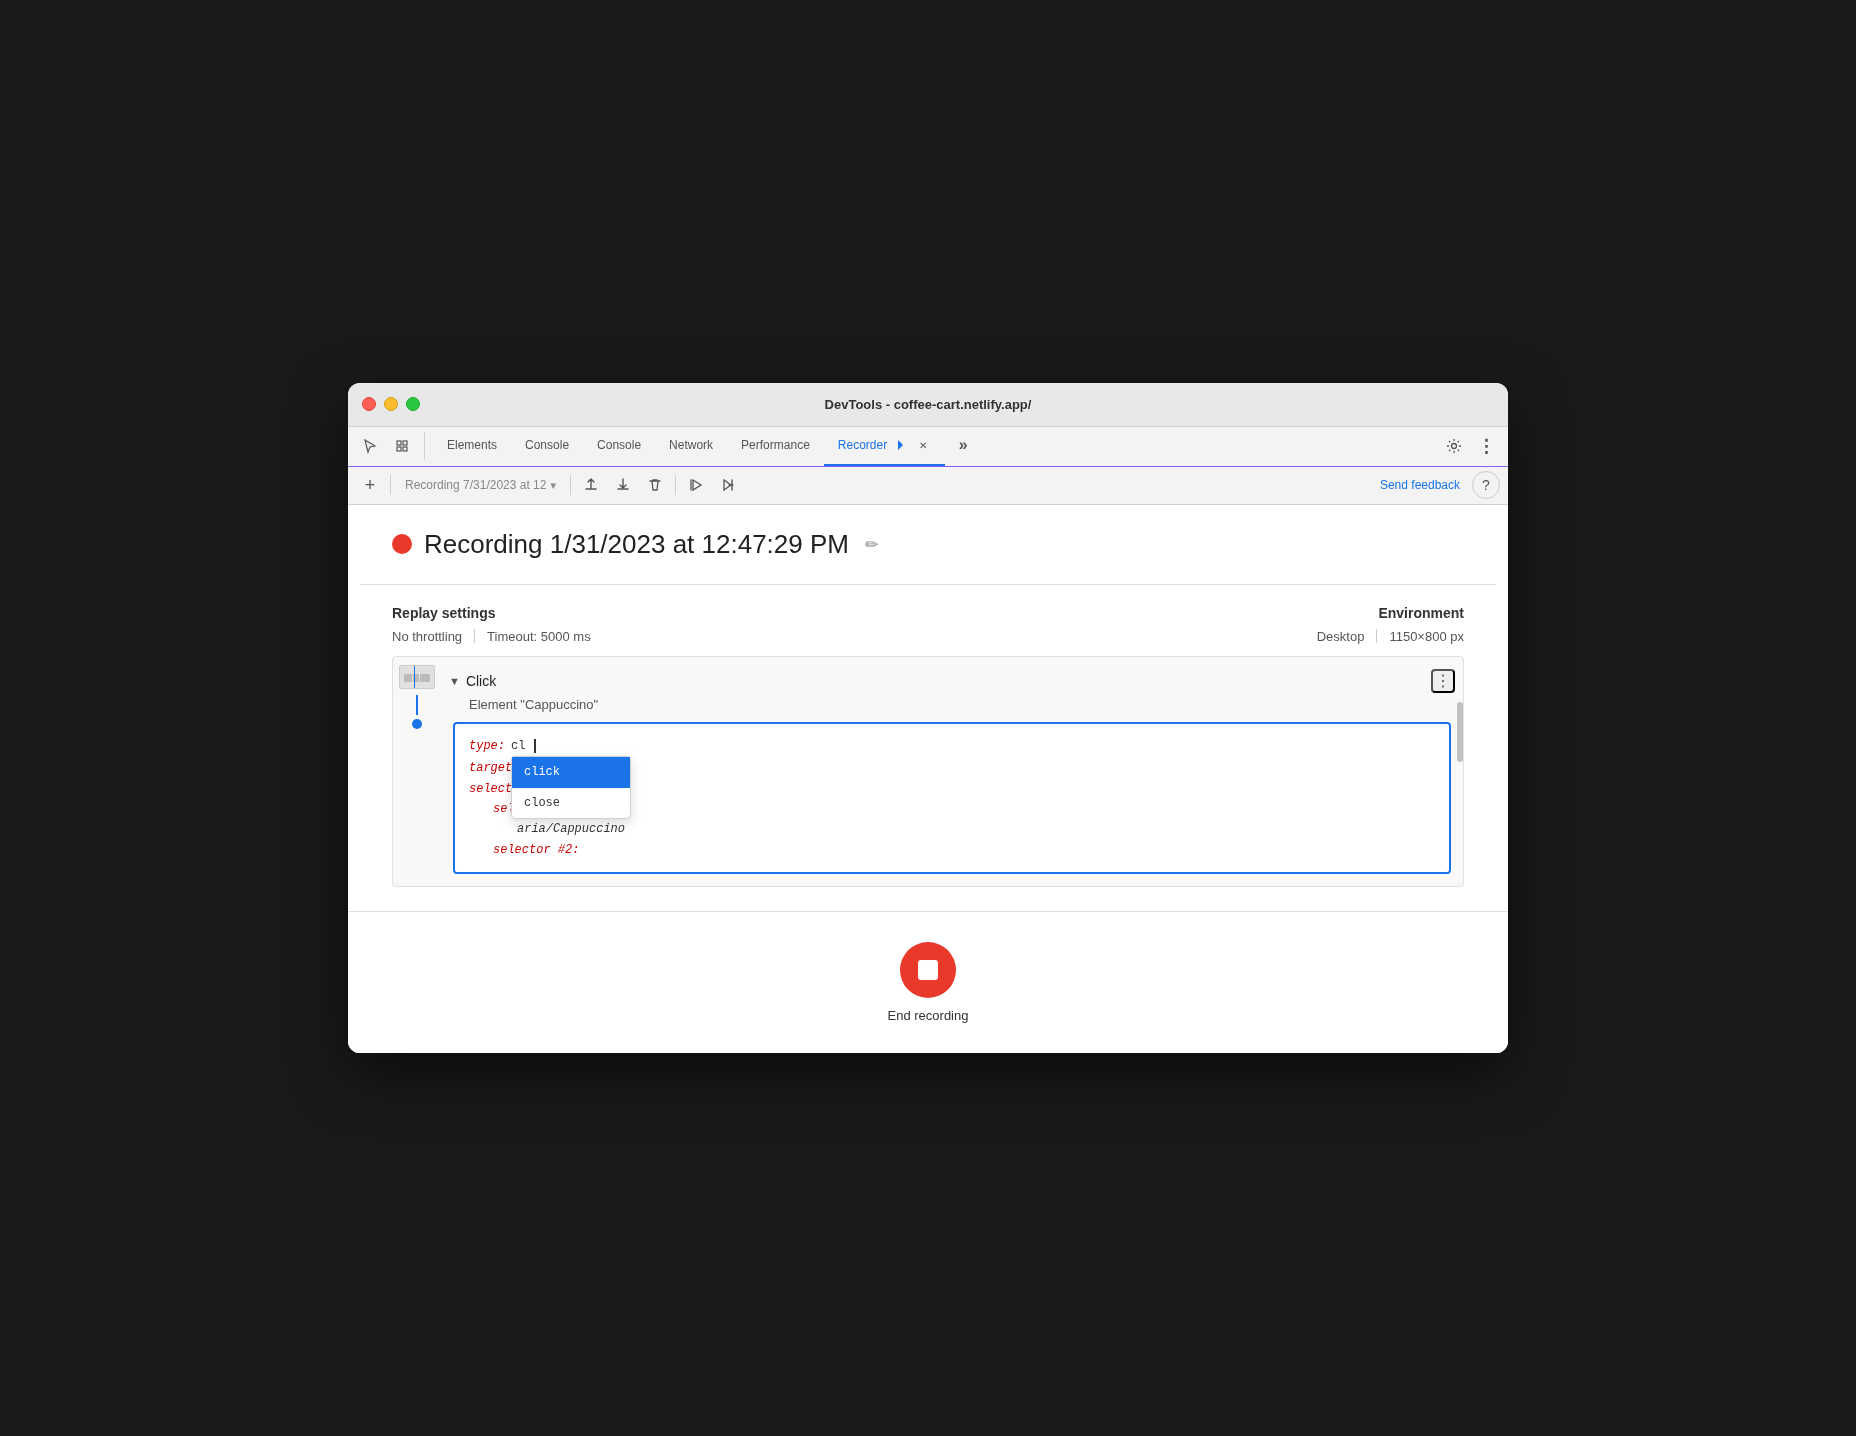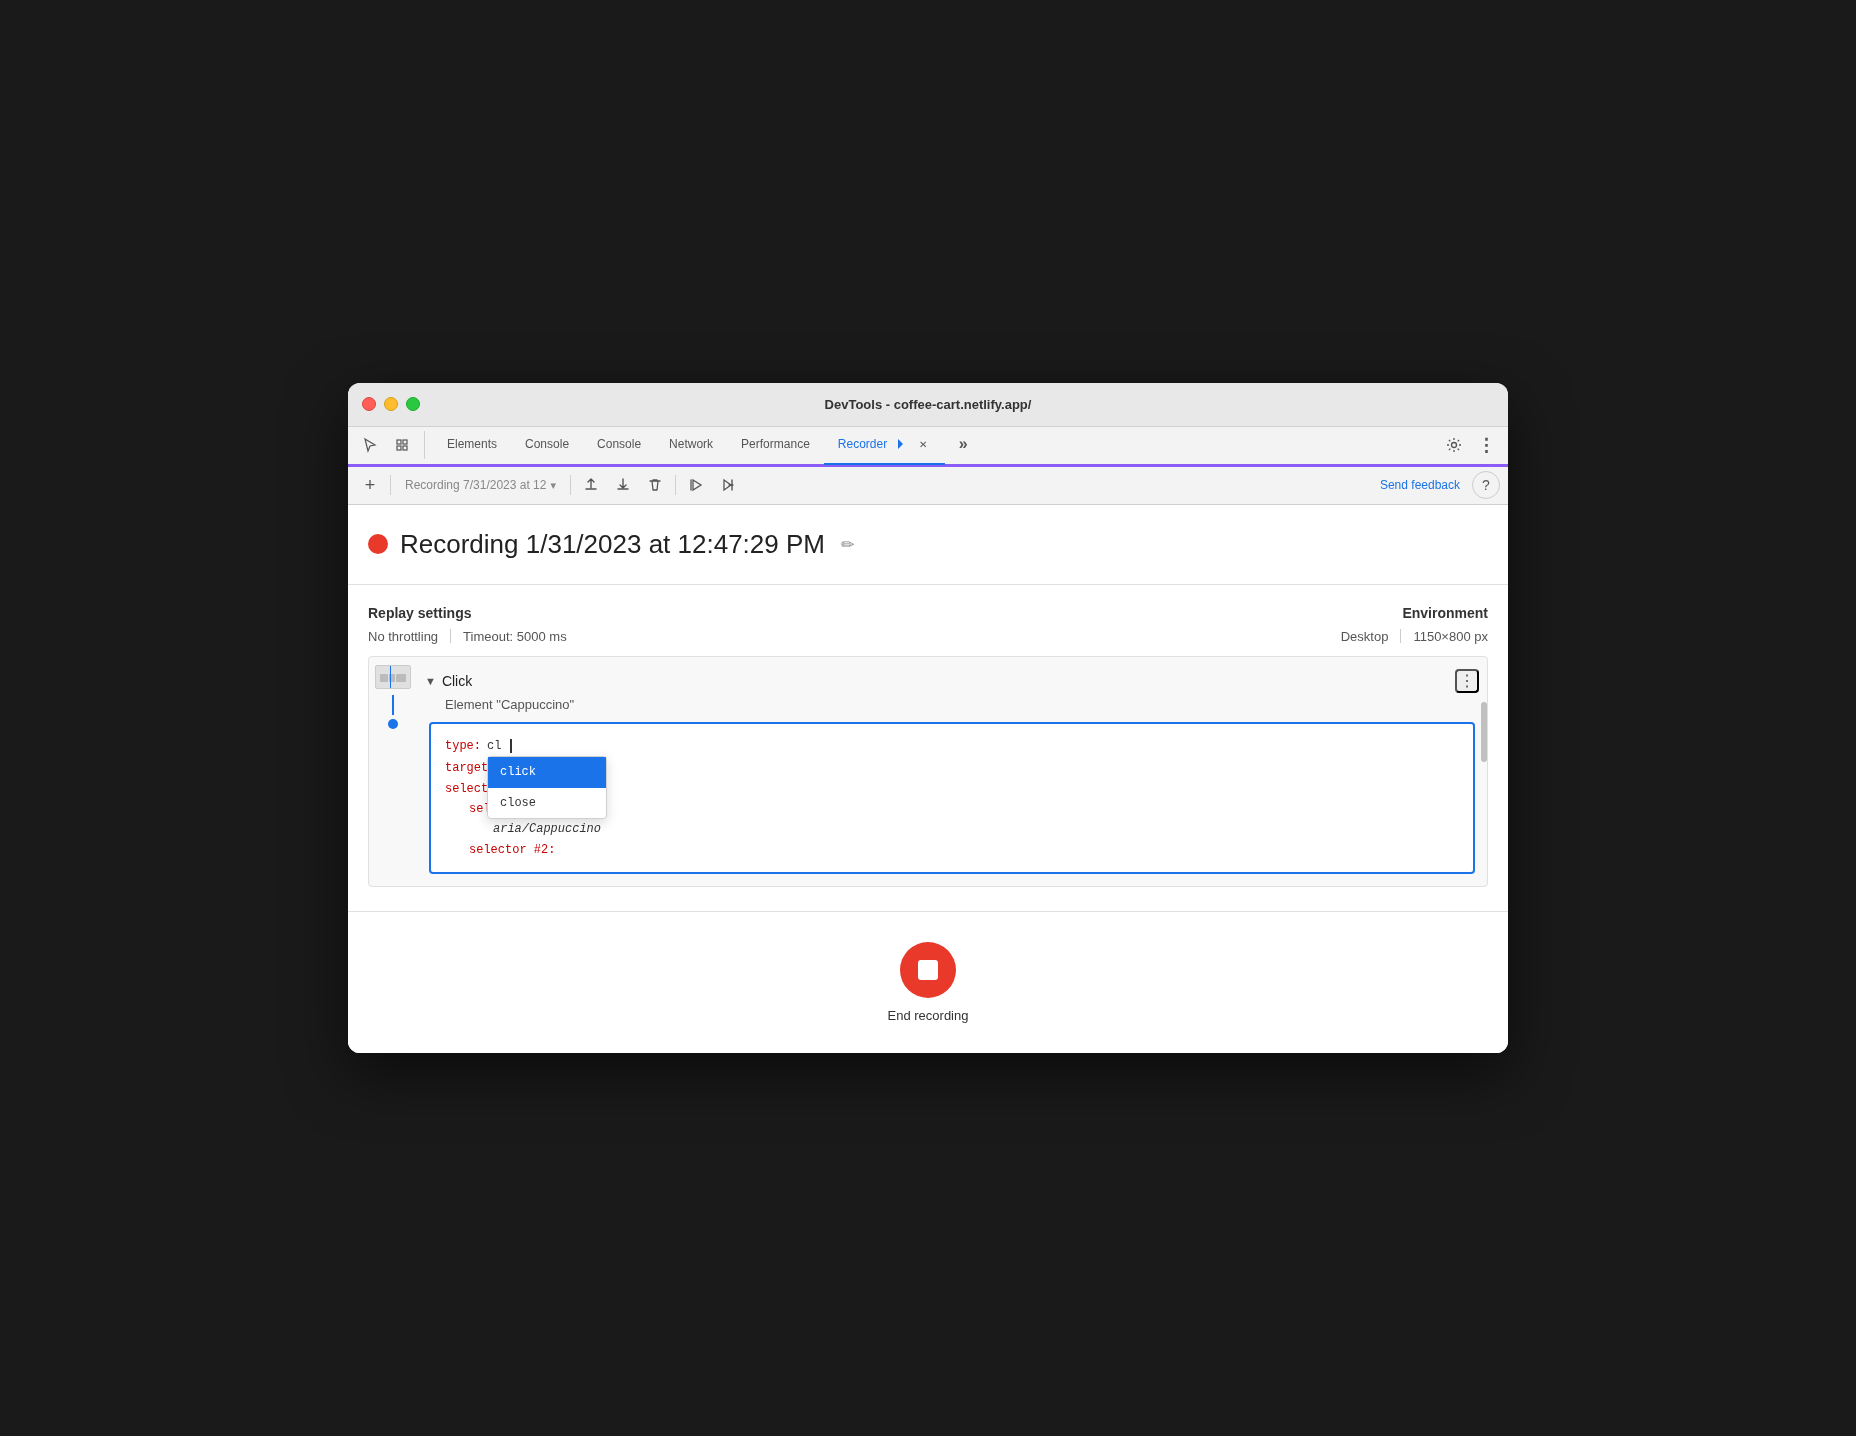--- a/index.html
+++ b/index.html
@@ -49,21 +49,21 @@
       color: #333;
     }
     .devtools-body {
       background: #ffffff;
       display: flex;
       flex-direction: column;
     }
     
     .tab-bar {
       background: #f3f3f3;
-      border-bottom: 3px solid #8b5cf6;
+      border-bottom: 1px solid #8b5cf6;
       display: flex;
       align-items: center;
       height: 40px;
       padding: 0 8px;
       gap: 0;
     }
     .tab-bar-icons {
       display: flex;
       gap: 4px;
       margin-right: 8px;
@@ -183,21 +183,21 @@
       border-radius: 50%;
       cursor: pointer;
       color: #555;
       font-size: 14px;
       background: transparent;
       border: 1px solid #ccc;
     }
     
     .main-content {
       background: #fff;
-      padding: 24px 20px;
+      padding: 24px 44px;
       flex: 1;
     }
     .recording-header {
       display: flex;
       align-items: center;
       gap: 12px;
       margin-bottom: 24px;
     }
     .recording-dot {
       width: 20px;
@@ -350,21 +350,21 @@
       font-family: 'Menlo', 'Monaco', 'Courier New', monospace;
       font-size: 12px;
       margin: 0 4px;
       position: relative;
     }
     .code-line {
       display: flex;
       align-items: baseline;
       line-height: 1.7;
     }
-    .code-key { color: #c80000; }
+    .code-key { color: #c80000; font-style: italic; }
     .code-val { color: #333; }
     .code-cursor {
       display: inline-block;
       width: 2px;
       height: 14px;
       background: #333;
       vertical-align: middle;
       margin-left: 1px;
     }
     

